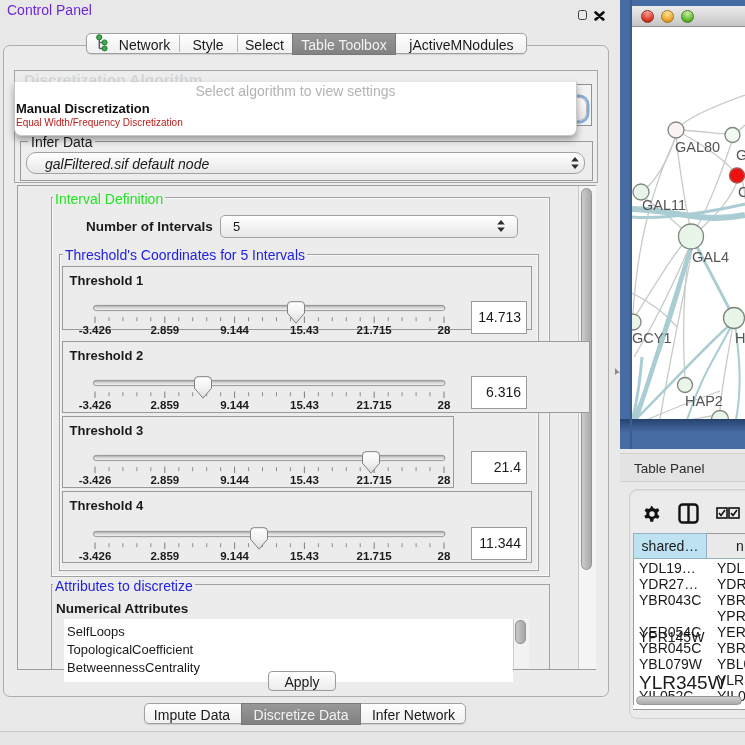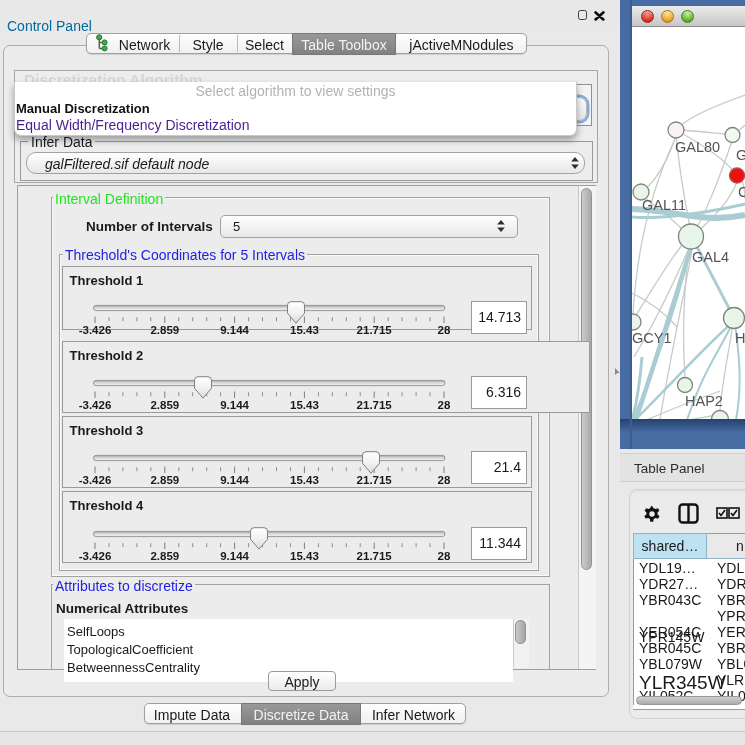--- a/index.html
+++ b/index.html
@@ -19,21 +19,21 @@
 </linearGradient>
 <linearGradient id="thm" x1="0" y1="0" x2="0" y2="1">
  <stop offset="0" stop-color="#ffffff"></stop>
         <stop offset="0.5" stop-color="#f2f2f2"></stop>
         <stop offset="1" stop-color="#dcdcdc"></stop>
 </linearGradient>
 </defs>
   </svg>
 <div class="ab" style="left:0;top:0;width:620px;height:745px;background:#e9e9e9"></div>
 <div class="ab" style="left:0;top:0;width:620px;height:26px;background:#e8e8e8"></div>
-<div class="ab" style="left:7px;top:18px;font-size:14px;color:#0369a1">Control Panel</div>
+<div class="ab" style="left:7px;top:2px;font-size:14px;color:#6d28d9">Control Panel</div>
 <div class="ab" style="left:577.5px;top:10px;width:9.5px;height:9.5px;border:1.6px solid #3d3d3d;border-radius:2.5px;box-sizing:border-box"></div>
 <svg class="ab" style="left:593.5px;top:11px" width="11" height="10">
     <path d="M1.6,1.5 L9.3,8.4 M9.3,1.5 L1.6,8.4" stroke="#0d0d0d" stroke-width="2.7" stroke-linecap="round"></path>
   </svg>
 <div class="ab" style="left:3px;top:45px;width:606px;height:652px;background:#ececec;border:1px solid #adadad;border-radius:7px;box-sizing:border-box"></div>
 <div class="ab" style="left:86px;top:33px;width:441px;height:21px;background:linear-gradient(#fefefe,#f0f0f0);border:1px solid #9f9f9f;border-radius:5px;box-shadow:0 1px 1px rgba(0,0,0,0.12);box-sizing:border-box"></div>
 <div class="ab" style="left:292px;top:32.5px;width:104px;height:22px;background:linear-gradient(#989898,#818181);border:1px solid #787878;box-sizing:border-box"></div>
 <div class="ab t14" style="left:292px;top:37px;width:104px;text-align:center;color:#f3f3f3">Table Toolbox</div>
 <div class="ab t14" style="left:103px;top:37px;width:83px;text-align:center;color:#1a1a1a">Network</div>
 <div class="ab t14" style="left:179px;top:37px;width:58px;text-align:center;color:#1a1a1a">Style</div>
@@ -55,21 +55,21 @@
 <div class="ab t14" style="left:28px;top:133.5px;background:#ededed;padding:0 3px;color:#1a1a1a">Infer Data</div>
 <div class="ab" style="left:26px;top:152px;width:559px;height:22px;border-radius:10px;background:linear-gradient(#ffffff,#e7e7e7);border:1px solid #a2a2a2;box-sizing:border-box"></div>
 <div class="ab t14" style="left:45px;top:155.5px;font-style:italic;">galFiltered.sif default node</div>
 <svg class="ab" style="left:570px;top:157px" width="10" height="13">
     <path d="M5,0 L8.8,4.6 L1.2,4.6 Z" fill="#2e2e2e"></path>
     <path d="M5,12 L1.2,7.4 L8.8,7.4 Z" fill="#2e2e2e"></path>
   </svg>
 <div class="ab" style="left:14px;top:82px;width:563px;height:54px;background:#ffffff;border:1px solid #c9c9c9;border-top:none;border-radius:0 0 7px 7px;box-shadow:0 4px 7px rgba(0,0,0,0.35);z-index:50;box-sizing:border-box"></div>
 <div class="ab" style="left:14px;top:83px;width:563px;text-align:center;font-size:14px;color:#b3b3b3;z-index:51">Select algorithm to view settings</div>
 <div class="ab bold" style="left:16px;top:101px;font-size:13px;color:#111;z-index:51">Manual Discretization</div>
-<div class="ab" style="left:16px;top:116.5px;font-size:14px;color:#4c1d95;z-index:51">Equal Width/Frequency Discretization</div>
+<div class="ab" style="left:16px;top:116.5px;font-size:10px;color:#b91c1c;z-index:51">Equal Width/Frequency Discretization</div>
 <div class="ab" style="left:17px;top:185px;width:579px;height:485px;border:1px solid #9e9e9e;background:#ececec;box-sizing:border-box"></div>
 <div class="ab" style="left:578px;top:186px;width:17px;height:483px;background:#f4f4f4;border-left:1px solid #c6c6c6"></div>
 <div class="ab" style="left:581px;top:188px;width:11px;height:382px;border-radius:5.5px;background:linear-gradient(90deg,#cccccc,#a8a8a8);border:1px solid #949494;box-sizing:border-box"></div>
 <div class="ab" style="left:51px;top:197px;width:497px;height:378px;border:1px solid #a2a2a2;box-shadow:inset 0 0 0 1px rgba(255,255,255,0.7)"></div>
 <div class="ab t14" style="left:53px;top:190.5px;background:#ececec;padding:0 2px;color:#25e425">Interval Definition</div>
 <div class="ab bold" style="left:86px;top:219px;font-size:13.5px;color:#1a1a1a">Number of Intervals</div>
 <div class="ab" style="left:220px;top:215px;width:298px;height:23px;border-radius:5px;background:linear-gradient(#ffffff,#e7e7e7);border:1px solid #a2a2a2;box-sizing:border-box"></div>
 <div class="ab t13" style="left:233px;top:219px;">5</div>
 <svg class="ab" style="left:496px;top:220px" width="10" height="13">
     <path d="M5,0 L8.8,4.6 L1.2,4.6 Z" fill="#2e2e2e"></path>
@@ -150,21 +150,21 @@
       <text x="32.0" y="66.5" font-size="11.5" font-weight="bold" fill="#1a1a1a" text-anchor="middle" font-family="Liberation Sans, sans-serif">-3.426</text>
       <text x="101.8" y="66.5" font-size="11.5" font-weight="bold" fill="#1a1a1a" text-anchor="middle" font-family="Liberation Sans, sans-serif">2.859</text>
       <text x="171.6" y="66.5" font-size="11.5" font-weight="bold" fill="#1a1a1a" text-anchor="middle" font-family="Liberation Sans, sans-serif">9.144</text>
       <text x="241.4" y="66.5" font-size="11.5" font-weight="bold" fill="#1a1a1a" text-anchor="middle" font-family="Liberation Sans, sans-serif">15.43</text>
       <text x="311.2" y="66.5" font-size="11.5" font-weight="bold" fill="#1a1a1a" text-anchor="middle" font-family="Liberation Sans, sans-serif">21.715</text>
       <text x="381.0" y="66.5" font-size="11.5" font-weight="bold" fill="#1a1a1a" text-anchor="middle" font-family="Liberation Sans, sans-serif">28</text>
       <path d="M 131.5,38.2 q 0,-3.5 3.5,-3.5 l 10.0,0 q 3.5,0 3.5,3.5 l 0,8.0 l -8.5,10.0 l -8.5,-10.0 z" fill="url(#thm)" stroke="#808080" stroke-width="1"></path>
     </svg>
     <div class="ab" style="left:408px;top:34px;width:56px;height:33px;background:#ffffff;border:1px solid #9a9a9a;box-sizing:border-box;font-size:14px;color:#1a1a1a;text-align:right;line-height:31px;padding-right:5px">6.316</div>
   </div>
-<div class="ab" style="left:62px;top:416px;width:470px;height:72px;border:1px solid #9a9a9a;background:#ececec;box-sizing:border-box">
+<div class="ab" style="left:62px;top:416px;width:392px;height:72px;border:1px solid #9a9a9a;background:#ececec;box-sizing:border-box">
     <div class="ab bold t13" style="left:6.5px;top:5.5px;">Threshold 3</div>
     <svg width="470" height="72" viewBox="0 0 470 72" style="position:absolute;left:0;top:0">
       <rect x="30.5" y="38.4" width="351.5" height="5.2" rx="2.6" fill="url(#trk)" stroke="#909090" stroke-width="0.9"></rect>
       <line x1="32.0" y1="49.5" x2="32.0" y2="56.0" stroke="#7d7d7d" stroke-width="1"></line>
       <line x1="46.0" y1="50.2" x2="46.0" y2="54.2" stroke="#8d8d8d" stroke-width="1"></line>
       <line x1="59.9" y1="50.2" x2="59.9" y2="54.2" stroke="#8d8d8d" stroke-width="1"></line>
       <line x1="73.9" y1="50.2" x2="73.9" y2="54.2" stroke="#8d8d8d" stroke-width="1"></line>
       <line x1="87.8" y1="50.2" x2="87.8" y2="54.2" stroke="#8d8d8d" stroke-width="1"></line>
       <line x1="101.8" y1="49.5" x2="101.8" y2="56.0" stroke="#7d7d7d" stroke-width="1"></line>
       <line x1="115.8" y1="50.2" x2="115.8" y2="54.2" stroke="#8d8d8d" stroke-width="1"></line>

